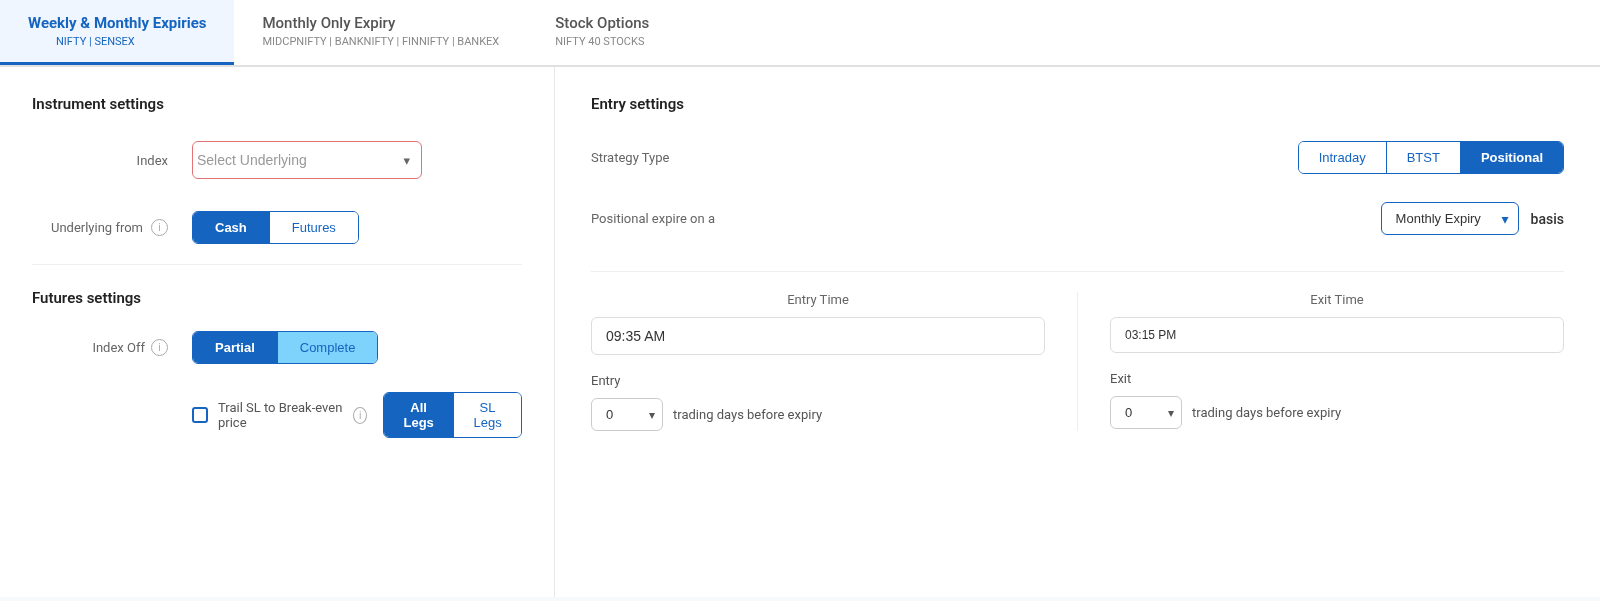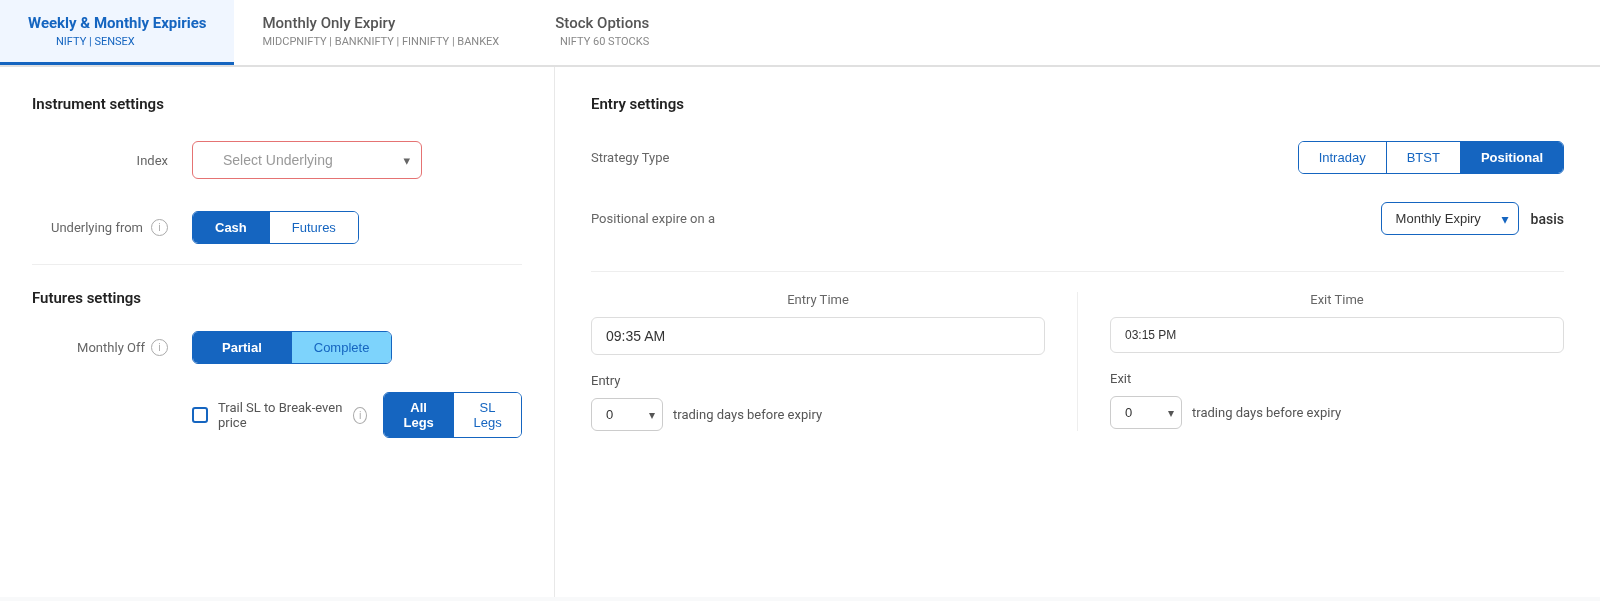--- a/index.html
+++ b/index.html
@@ -13,38 +13,38 @@
 <div style="background:#fff; border-bottom:2px solid #e0e0e0;">
   <div style="display:flex;">
     <div class="nav-item active" style="padding:14px 28px; cursor:pointer; border-bottom:3px solid #1565c0; background:#f0f6ff;">
       <div style="font-size:15px; font-weight:700; color:#1565c0;">Weekly &amp; Monthly Expiries</div>
       <div style="font-size:11px; color:#1565c0; margin-top:3px;padding-left:28px;">NIFTY | SENSEX</div>
     </div>
     <div style="padding:14px 28px; cursor:pointer; border-bottom:3px solid transparent;">
       <div style="font-size:15px; font-weight:500; color:#555;">Monthly Only Expiry</div>
       <div style="font-size:11px; color:#888; margin-top:3px;">MIDCPNIFTY | BANKNIFTY | FINNIFTY | BANKEX</div>
     </div>
-    <div style="padding:14px 28px; cursor:pointer; border-bottom:3px solid transparent;text-align:right;">
+    <div style="padding:14px 28px; cursor:pointer; border-bottom:3px solid transparent;">
       <div style="font-size:15px; font-weight:500; color:#555;">Stock Options</div>
-      <div style="font-size:11px; color:#888; margin-top:3px;">NIFTY 60 STOCKS</div>
+      <div style="font-size:11px; color:#888; margin-top:3px;">NIFTY 40 STOCKS</div>
     </div>
   </div>
 </div>
 
 <div style="display:flex; min-height:530px; background:#f8f9fa;">
 
   <div style="width:555px; background:#fff; border-right:1px solid #e8e8e8; padding:28px 32px;">
 
     <div>
       <div style="font-size:15px; font-weight:600; color:#222; margin-bottom:28px;">Instrument settings</div>
 
       <div style="display:flex; align-items:center; margin-bottom:32px;">
         <div style="width:160px; font-size:13px; color:#666; text-align:right; padding-right:24px;">Index</div>
         <div style="position:relative;">
-          <select style="appearance:none; border:1.5px solid #e57373; border-radius:6px; padding:10px 40px 10px 30px; font-size:14px; color:#999; background:#fff; cursor:pointer; width:230px; outline:none;">
+          <select style="appearance:none; border:1.5px solid #e57373; border-radius:6px; padding:10px 40px 10px 4px; font-size:14px; color:#999; background:#fff; cursor:pointer; width:230px; outline:none;">
             <option value="">Select Underlying</option>
             <option value="NIFTY">NIFTY</option>
             <option value="SENSEX">SENSEX</option>
           </select>
           <span style="position:absolute; right:12px; top:50%; transform:translateY(-50%); color:#666; font-size:13px; pointer-events:none;">▾</span>
         </div>
       </div>
 
       <div style="display:flex; align-items:center; margin-bottom:20px;">
         <div style="width:160px; display:flex; align-items:center; justify-content:flex-end; padding-right:24px; gap:8px;">
@@ -58,25 +58,25 @@
       </div>
     </div>
 
     <hr style="border:none; border-top:1px solid #eee; margin:12px 0 24px;">
 
     <div>
       <div style="font-size:15px; font-weight:600; color:#222; margin-bottom:24px;">Futures settings</div>
 
       <div style="display:flex; align-items:center; margin-bottom:28px;">
         <div style="width:160px; display:flex; align-items:center; justify-content:flex-end; padding-right:24px; gap:6px;">
-          <span style="font-size:13px; color:#666;">Monthly Off</span>
+          <span style="font-size:13px; color:#666;">Index Off</span>
           <span style="display:inline-flex; align-items:center; justify-content:center; width:17px; height:17px; border:1.5px solid #aaa; border-radius:50%; color:#aaa; font-size:10px; cursor:pointer;">i</span>
         </div>
         <div style="display:flex; border:1.5px solid #1565c0; border-radius:6px; overflow:hidden;">
-          <button style="padding:8px 29px; border:none; cursor:pointer; font-size:13px; font-weight:600; background:#1565c0; color:#fff;">Partial</button>
+          <button style="padding:8px 22px; border:none; cursor:pointer; font-size:13px; font-weight:600; background:#1565c0; color:#fff;">Partial</button>
           <button style="padding:8px 22px; border:none; border-left:1.5px solid #1565c0; cursor:pointer; font-size:13px; font-weight:500; background:#7dd3fc; color:#1565c0;">Complete</button>
         </div>
       </div>
 
       <div style="display:flex; align-items:center; gap:10px; margin-left:160px;">
         <div style="width:16px; height:16px; border:2px solid #1565c0; border-radius:3px; background:#fff; cursor:pointer; flex-shrink:0;"></div>
         <span style="font-size:13px; color:#555;">Trail SL to Break-even price</span>
         <span style="display:inline-flex; align-items:center; justify-content:center; width:17px; height:17px; border:1.5px solid #aaa; border-radius:50%; color:#aaa; font-size:10px; cursor:pointer;">i</span>
         <div style="display:flex; border:1.5px solid #1565c0; border-radius:6px; overflow:hidden; margin-left:6px;">
           <button style="padding:7px 18px; border:none; cursor:pointer; font-size:13px; font-weight:600; background:#1565c0; color:#fff;">All Legs</button>

